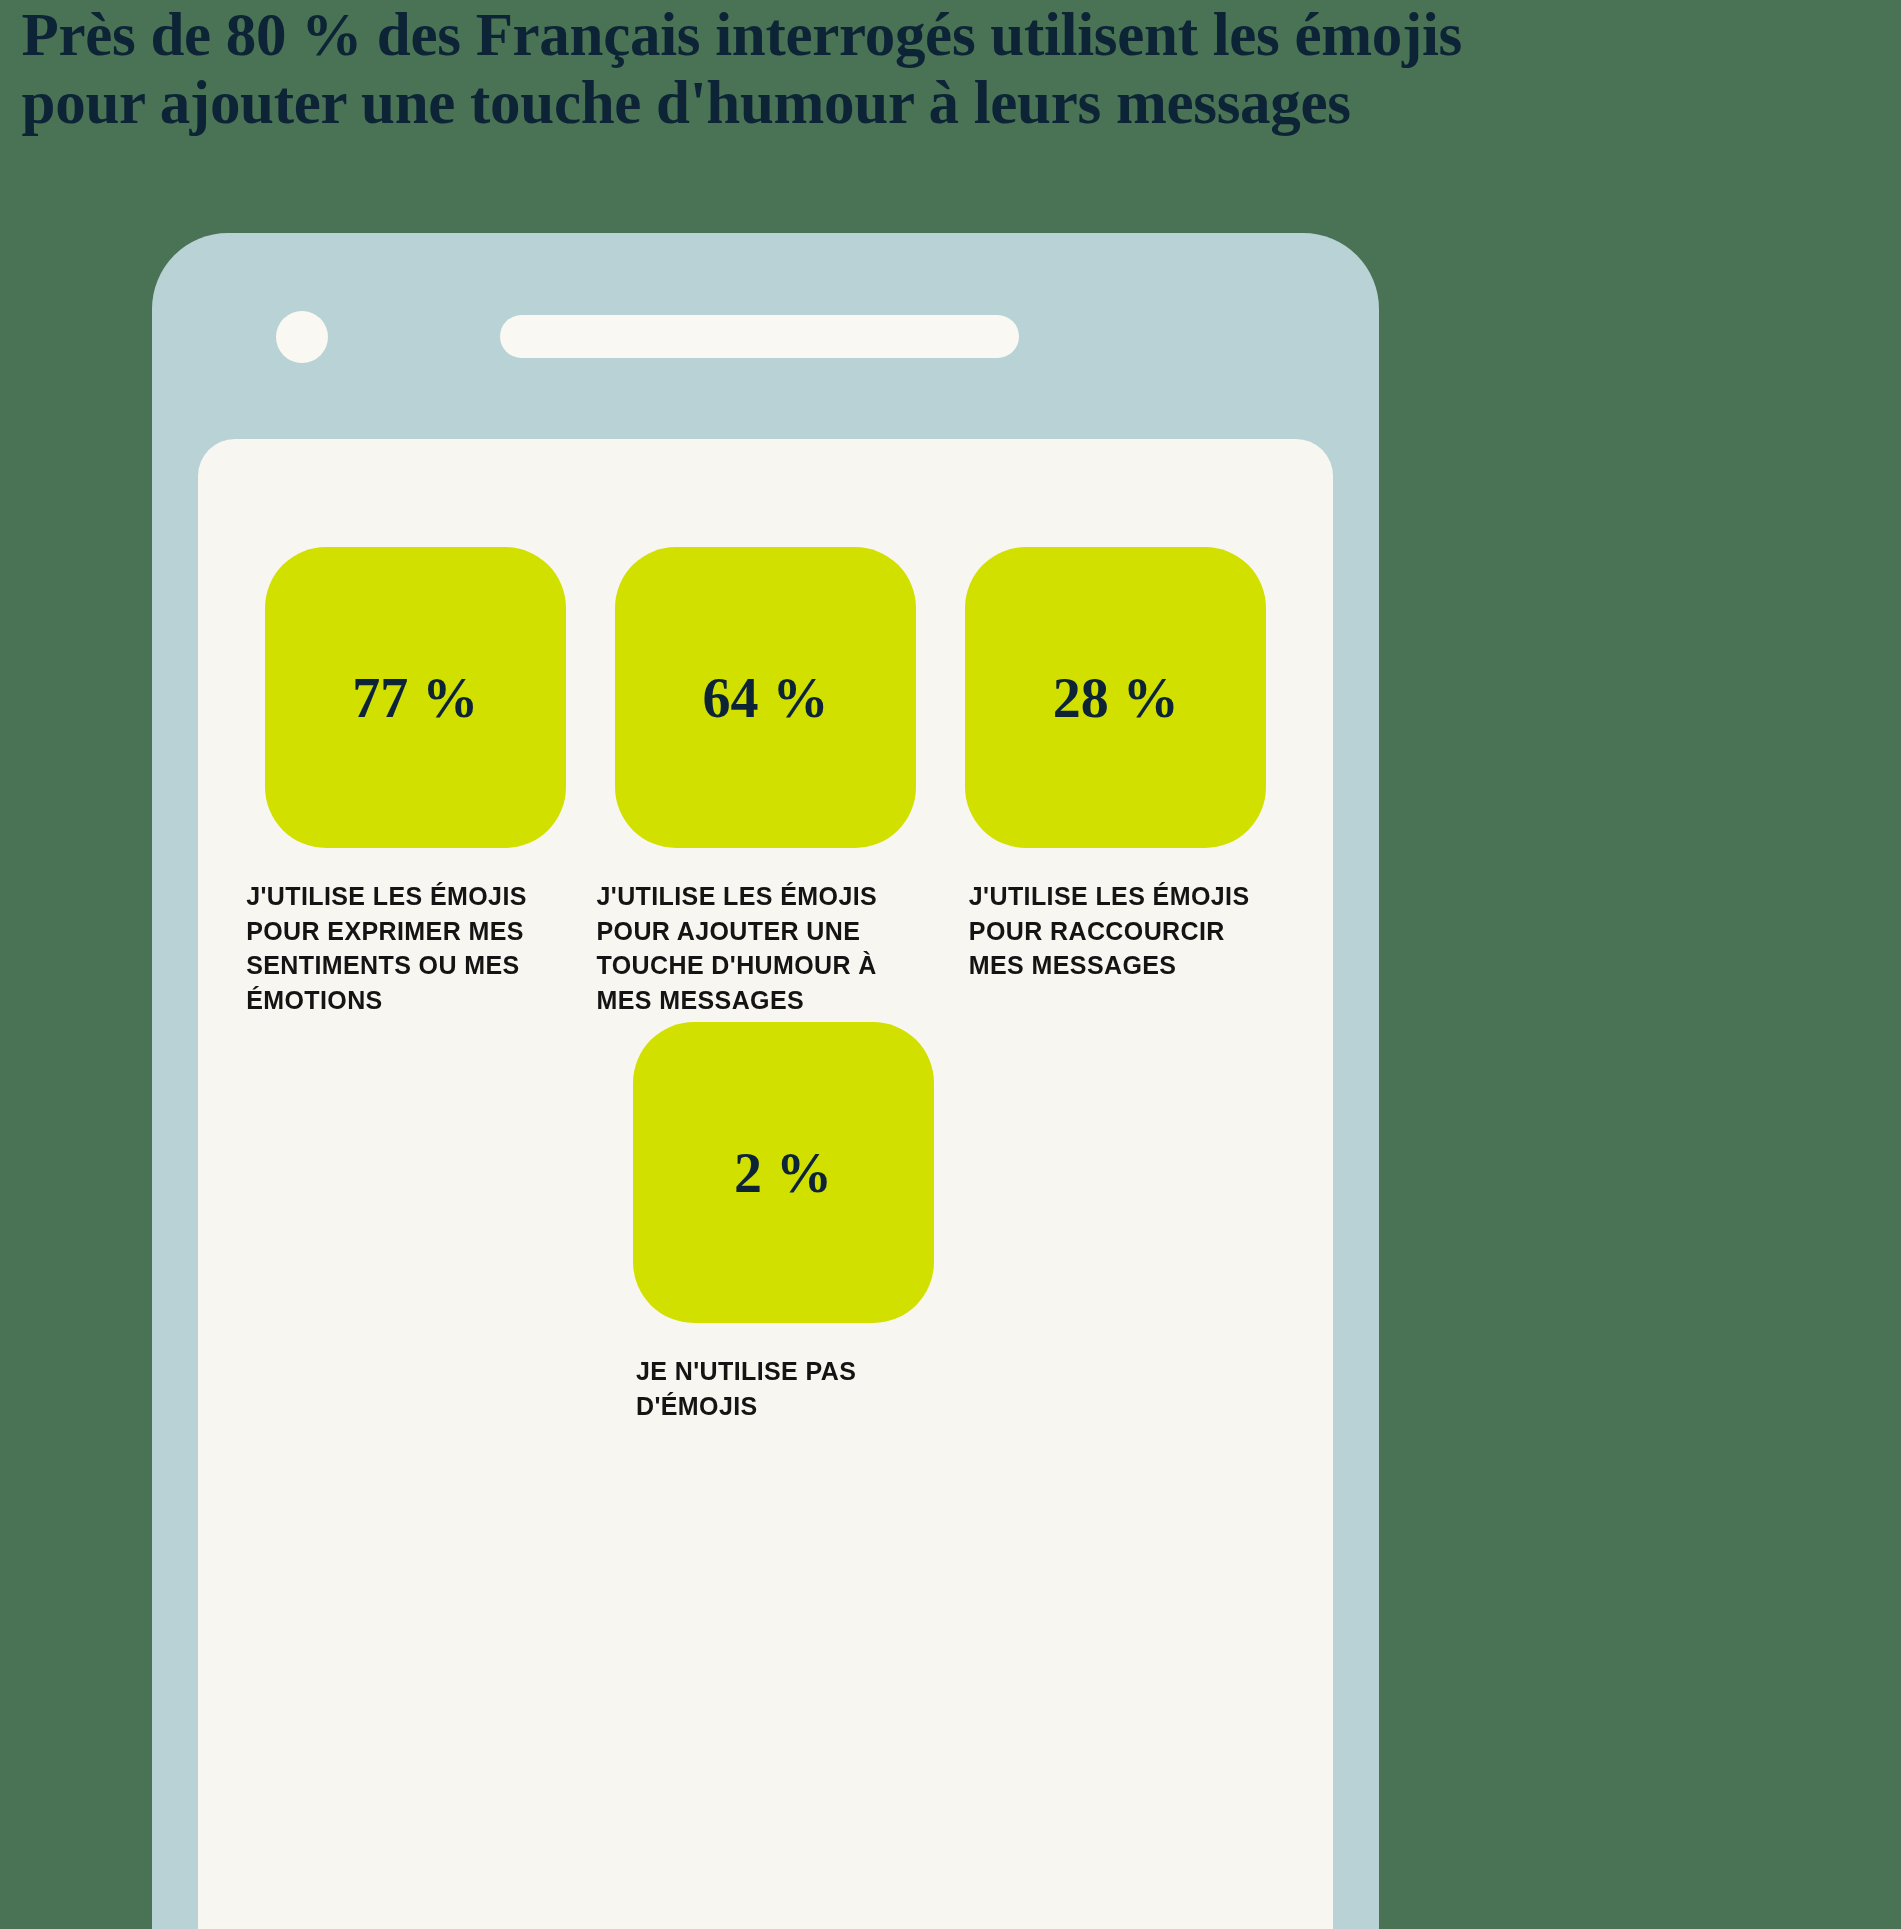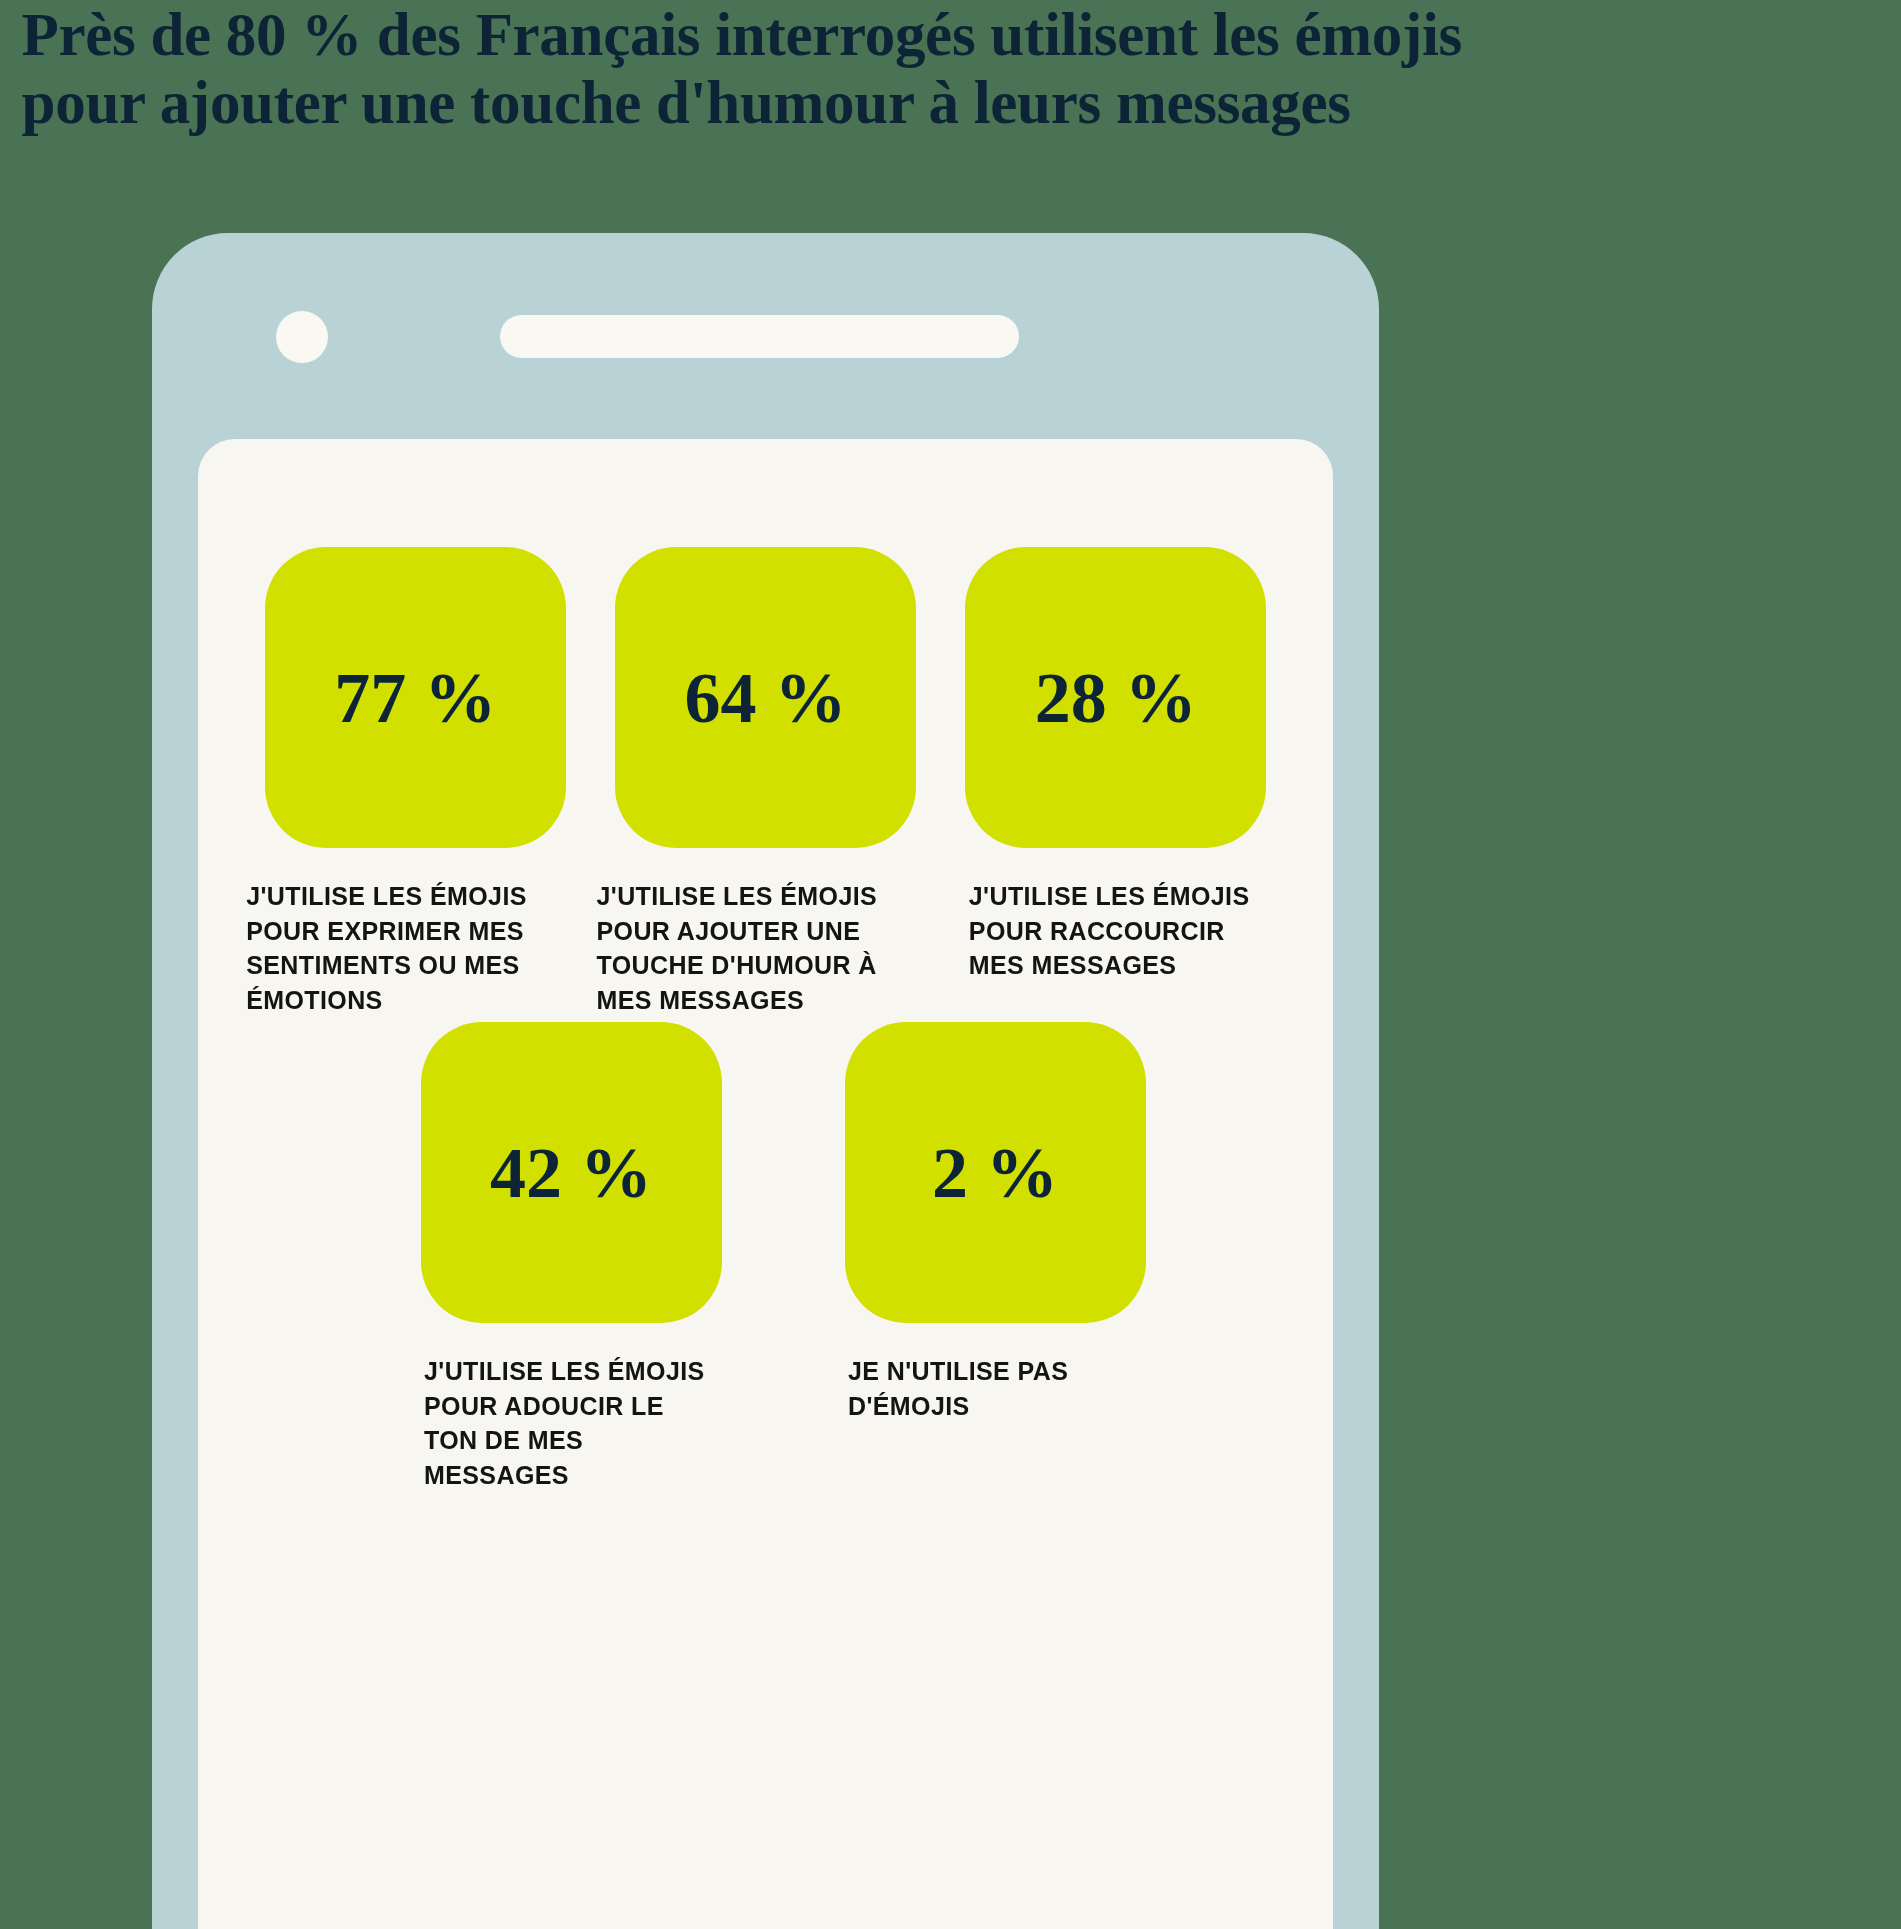--- a/index.html
+++ b/index.html
@@ -111,21 +111,21 @@
     background: #d2e000;
     border-radius: 61px;
     display: flex;
     align-items: center;
     justify-content: center;
   }
 
   .stat-value {
     font-family: "Liberation Serif", serif;
     font-weight: 700;
-    font-size: 72px;
+    font-size: 56px;
     color: #0d2436;
     letter-spacing: 0px;
     line-height: 1;
   }
 
   .stat-label {
     margin-top: 31px;
     font-family: "Liberation Sans", sans-serif;
     font-weight: 700;
     font-size: 25px;
@@ -175,26 +175,20 @@
         <div class="stat-card">
           <span class="stat-value">28 %</span>
         </div>
         <div class="stat-label">J'UTILISE LES ÉMOJIS POUR RACCOURCIR MES MESSAGES</div>
       </div>
 
     </div>
 
     <div class="stat-row row-bottom">
 
-      <div class="stat-item narrow">
-        <div class="stat-card">
-          <span class="stat-value">42 %</span>
-        </div>
-        <div class="stat-label">J'UTILISE LES ÉMOJIS POUR ADOUCIR LE TON DE MES MESSAGES</div>
-      </div>
 
       <div class="stat-item narrow">
         <div class="stat-card">
           <span class="stat-value">2 %</span>
         </div>
         <div class="stat-label">JE N'UTILISE PAS D'ÉMOJIS</div>
       </div>
 
     </div>
 

